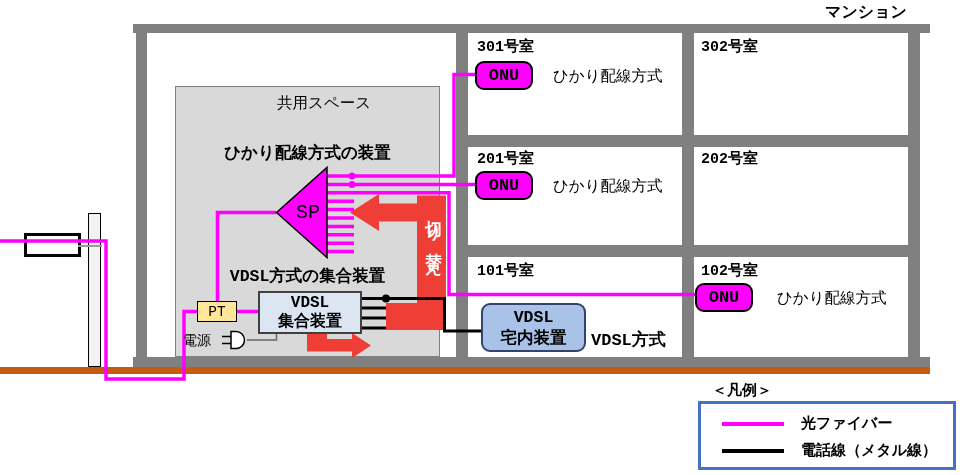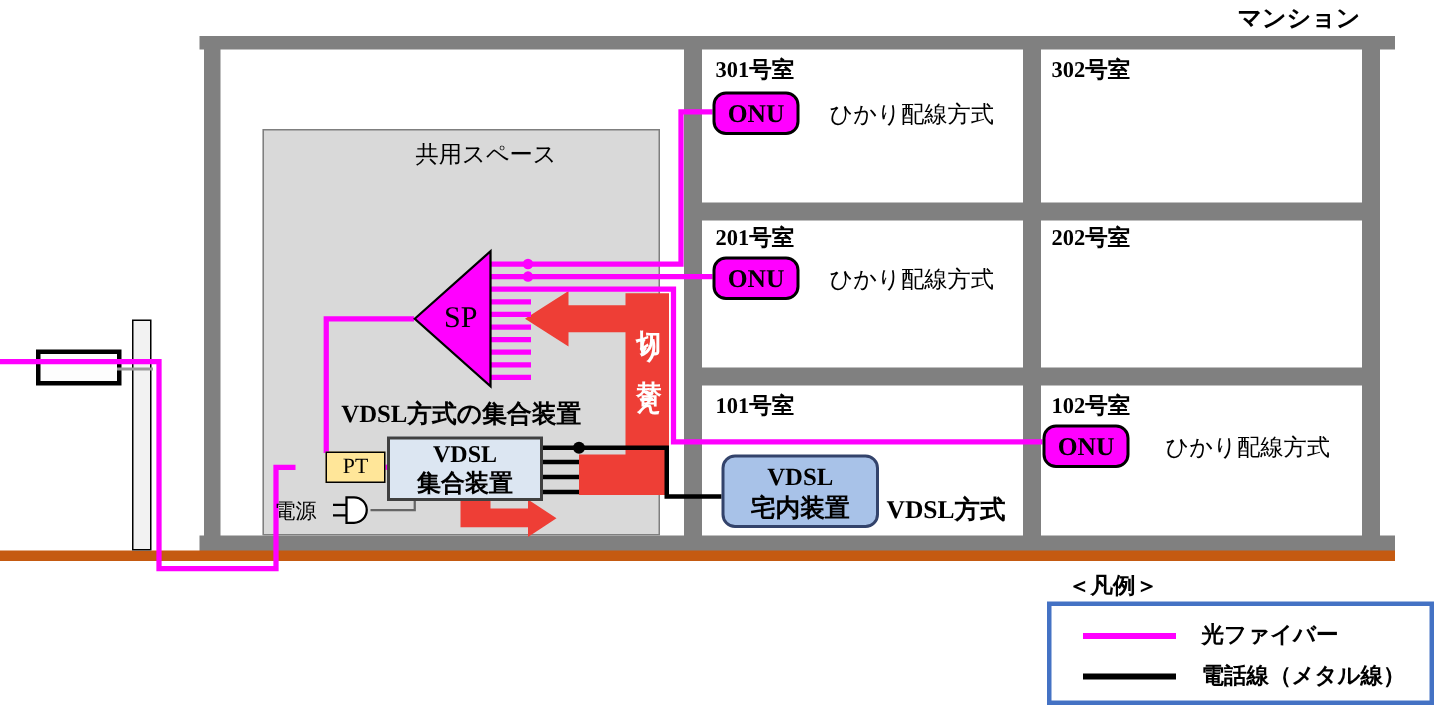--- a/index.html
+++ b/index.html
@@ -1,17 +1,17 @@
 <!DOCTYPE html>
 <html><head>
 <meta charset="utf-8">
 <style>
   html,body{margin:0;padding:0;background:#fff;}
   .canvas{position:relative;width:968px;height:475px;background:#ffffff;overflow:hidden;
-          font-family:Liberation Serif, serif;color:#000;}
+          font-family:Liberation Mono, monospace;color:#000;}
   .abs{position:absolute;}
   .wall{background:#808080;z-index:1;}
   .svg-layer{position:absolute;left:0;top:0;z-index:5;pointer-events:none;}
   .lbl{position:absolute;z-index:10;white-space:nowrap;}
   .bold{font-weight:bold;}
   .room-label{font-size:15px;font-weight:bold;}
   .method-label{font-size:15.5px;}
   .onu{position:absolute;z-index:10;width:58px;height:29px;background:#ff00ff;border:2px solid #000;
        border-radius:9px;display:flex;align-items:center;justify-content:center;
        font-size:17px;font-weight:bold;box-sizing:border-box;}
@@ -81,20 +81,21 @@
     <path d="M327 201.2 H354 M327 209.6 H354 M327 218 H354 M327 226.4 H354 M327 234.8 H354 M327 243.2 H354 M327 251.6 H354" stroke="#ff00ff" stroke-width="3.5"></path>
 
     <path d="M276.5 212.5 L327 167.5 L327 257.5 Z" fill="#ff00ff" stroke="#000" stroke-width="1.5"></path>
     <circle cx="352" cy="176" r="3.5" fill="#ff00ff"></circle>
     <circle cx="352" cy="184.4" r="3.5" fill="#ff00ff"></circle>
   </svg>
 
   <div class="lbl bold" style="left:825px;top:2px;font-size:16px;">マンション</div>
 
   <div class="lbl center-text" style="left:175px;top:93px;width:298px;font-size:15.5px;">共用スペース</div>
+  <div class="lbl center-text bold" style="left:175px;top:142px;width:265px;font-size:16.5px;">ひかり配線方式の装置</div>
   <div class="lbl" style="left:296px;top:201px;font-size:20px;">SP</div>
   <div class="lbl center-text bold" style="left:175px;top:265px;width:265px;font-size:16.5px;">VDSL方式の集合装置</div>
 
   <div class="lbl room-label" style="left:477px;top:37px;">301号室</div>
   <div class="lbl room-label" style="left:701px;top:37px;">302号室</div>
   <div class="lbl room-label" style="left:477px;top:149px;">201号室</div>
   <div class="lbl room-label" style="left:701px;top:149px;">202号室</div>
   <div class="lbl room-label" style="left:477px;top:261px;">101号室</div>
   <div class="lbl room-label" style="left:701px;top:261px;">102号室</div>
 
@@ -109,21 +110,21 @@
     <span>VDSL</span>
     <span>宅内装置</span>
   </div>
   <div class="lbl bold" style="left:591px;top:328px;font-size:17px;text-align:center;">VDSL方式</div>
 
   <div class="abs vdsl-agg" style="left:258px;top:291px;">
     <span>VDSL</span>
     <span>集合装置</span>
   </div>
 
-  <div class="abs pt-box" style="left:197px;top:301px;margin-left:20px;">PT</div>
+  <div class="abs pt-box" style="left:197px;top:301px;">PT</div>
   <div class="lbl" style="left:183px;top:332px;font-size:14px;">電源</div>
 
   <div class="lbl kirikae" style="left:421px;top:206px;height:125px;">切り替え</div>
 
   <div class="lbl bold" style="left:712px;top:381px;font-size:15px;">＜凡例＞</div>
   <div class="abs legend-box" style="left:698px;top:401px;width:258px;height:69px;"></div>
   <div class="abs swatch" style="left:722px;top:422px;width:62px;background:#ff00ff;"></div>
   <div class="lbl legend-label" style="left:801px;top:414px;">光ファイバー</div>
   <div class="abs swatch" style="left:722px;top:449px;width:62px;background:#000;"></div>
   <div class="lbl legend-label" style="left:801px;top:441px;">電話線（メタル線）</div>

